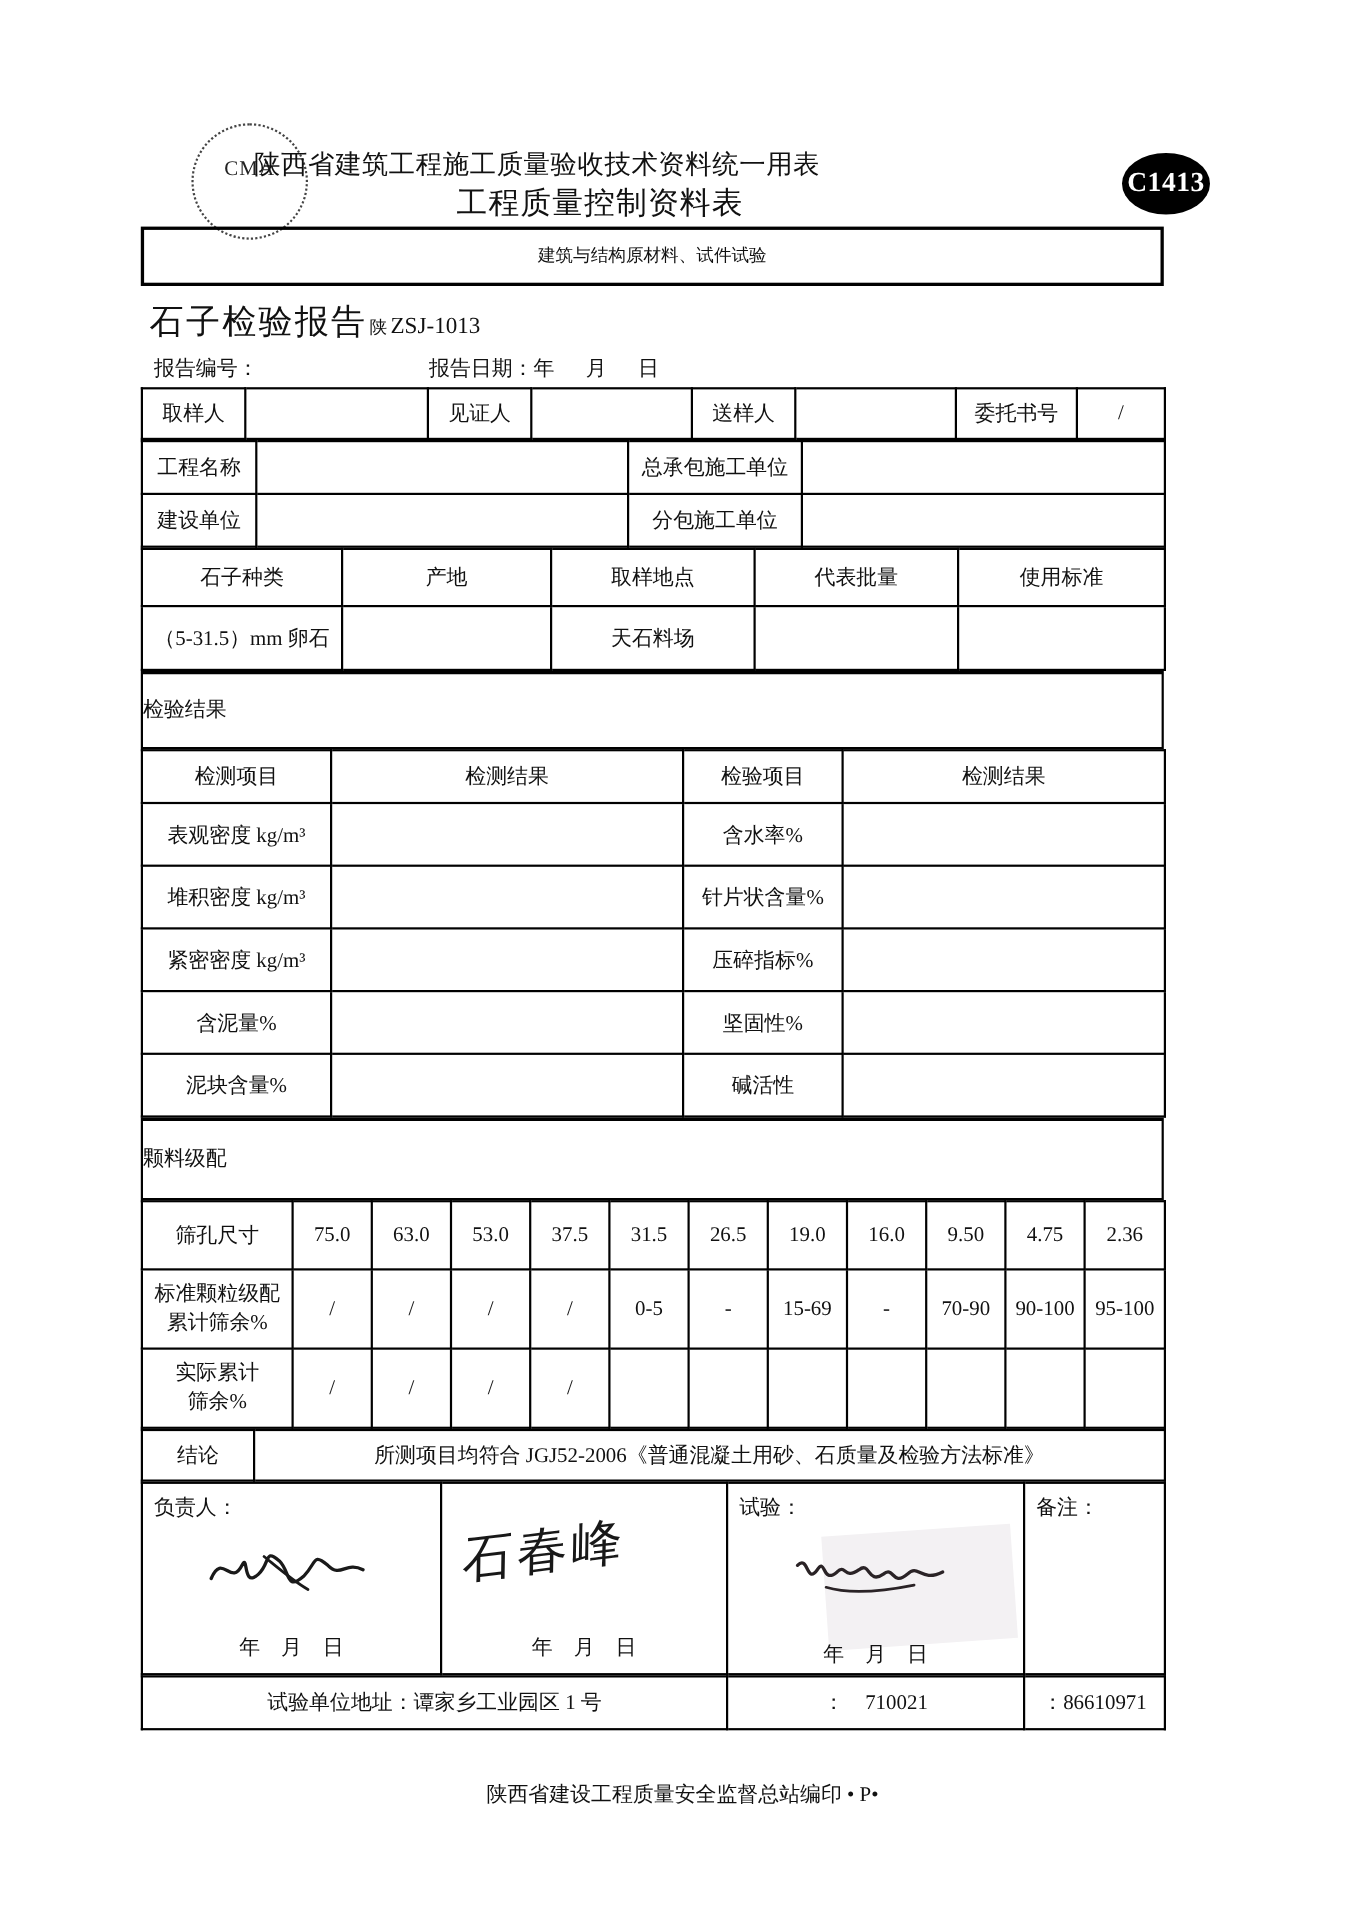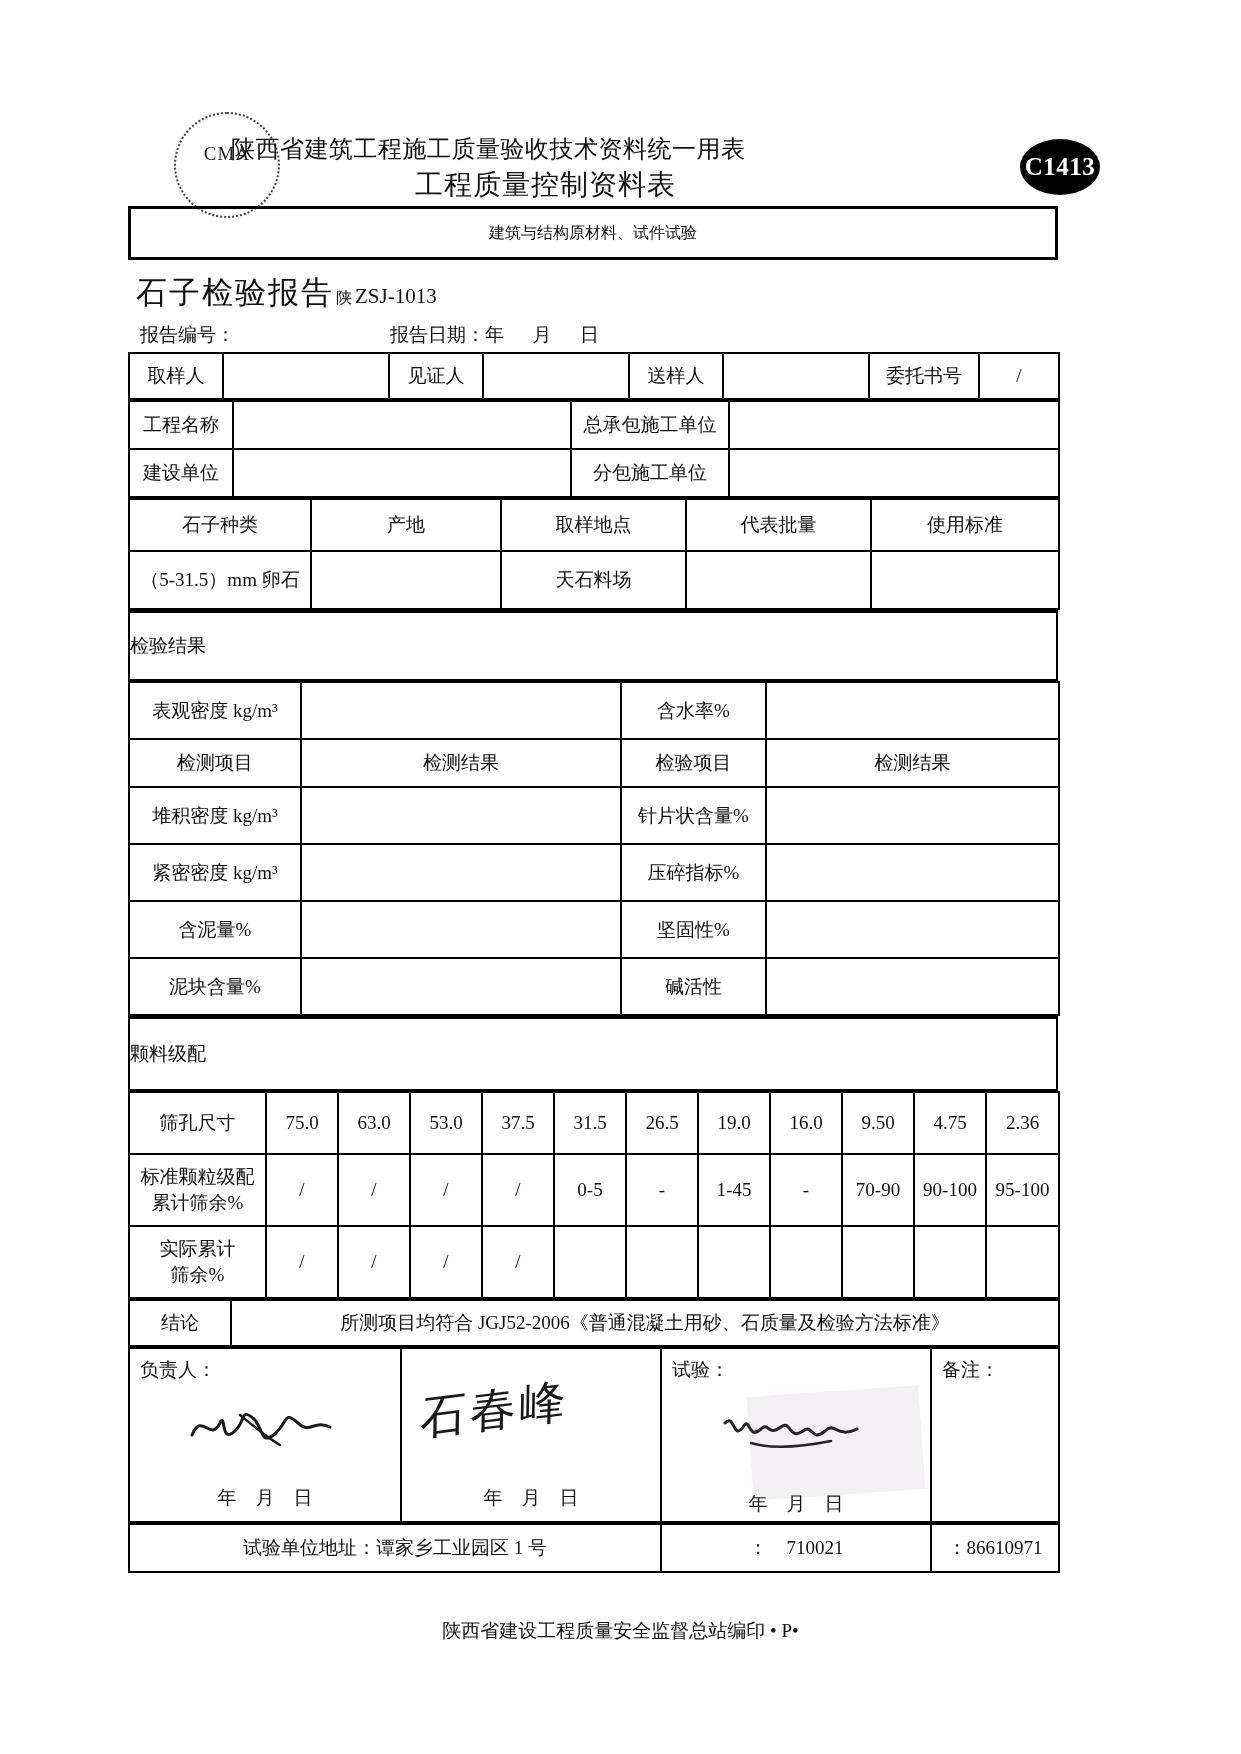--- a/index.html
+++ b/index.html
@@ -153,31 +153,31 @@
     <div class="bar" style="line-height:66px;height:66px">检验结果</div>
 
     <table class="tbl">
       <colgroup>
           <col style="width:172px">
           <col style="width:320px">
           <col style="width:145px">
           <col style="width:293px">
         </colgroup>
       <tbody>
-          <tr style="height:57px">
-        <td>表观密度 kg/m³</td>
-        <td></td>
-        <td>含水率%</td>
-        <td></td>
-      </tr>
-      <tr style="height:48px">
+          <tr style="height:48px">
         <td>检测项目</td>
         <td>检测结果</td>
         <td>检验项目</td>
         <td>检测结果</td>
+      </tr>
+      <tr style="height:57px">
+        <td>表观密度 kg/m³</td>
+        <td></td>
+        <td>含水率%</td>
+        <td></td>
       </tr>
       <tr style="height:57px">
         <td>堆积密度 kg/m³</td>
         <td></td>
         <td>针片状含量%</td>
         <td></td>
       </tr>
       <tr style="height:57px">
         <td>紧密密度 kg/m³</td>
         <td></td>
@@ -233,21 +233,21 @@
       </tr>
       <tr style="height:72px">
         <td class="preline">标准颗粒级配
 累计筛余%</td>
         <td class="num">/</td>
         <td class="num">/</td>
         <td class="num">/</td>
         <td class="num">/</td>
         <td class="num">0-5</td>
         <td class="num">-</td>
-        <td class="num">1-45</td>
+        <td class="num">15-69</td>
         <td class="num">-</td>
         <td class="num">70-90</td>
         <td class="num">90-100</td>
         <td class="num">95-100</td>
       </tr>
       <tr style="height:72px">
         <td class="preline">实际累计
 筛余%</td>
         <td class="num">/</td>
         <td class="num">/</td>

